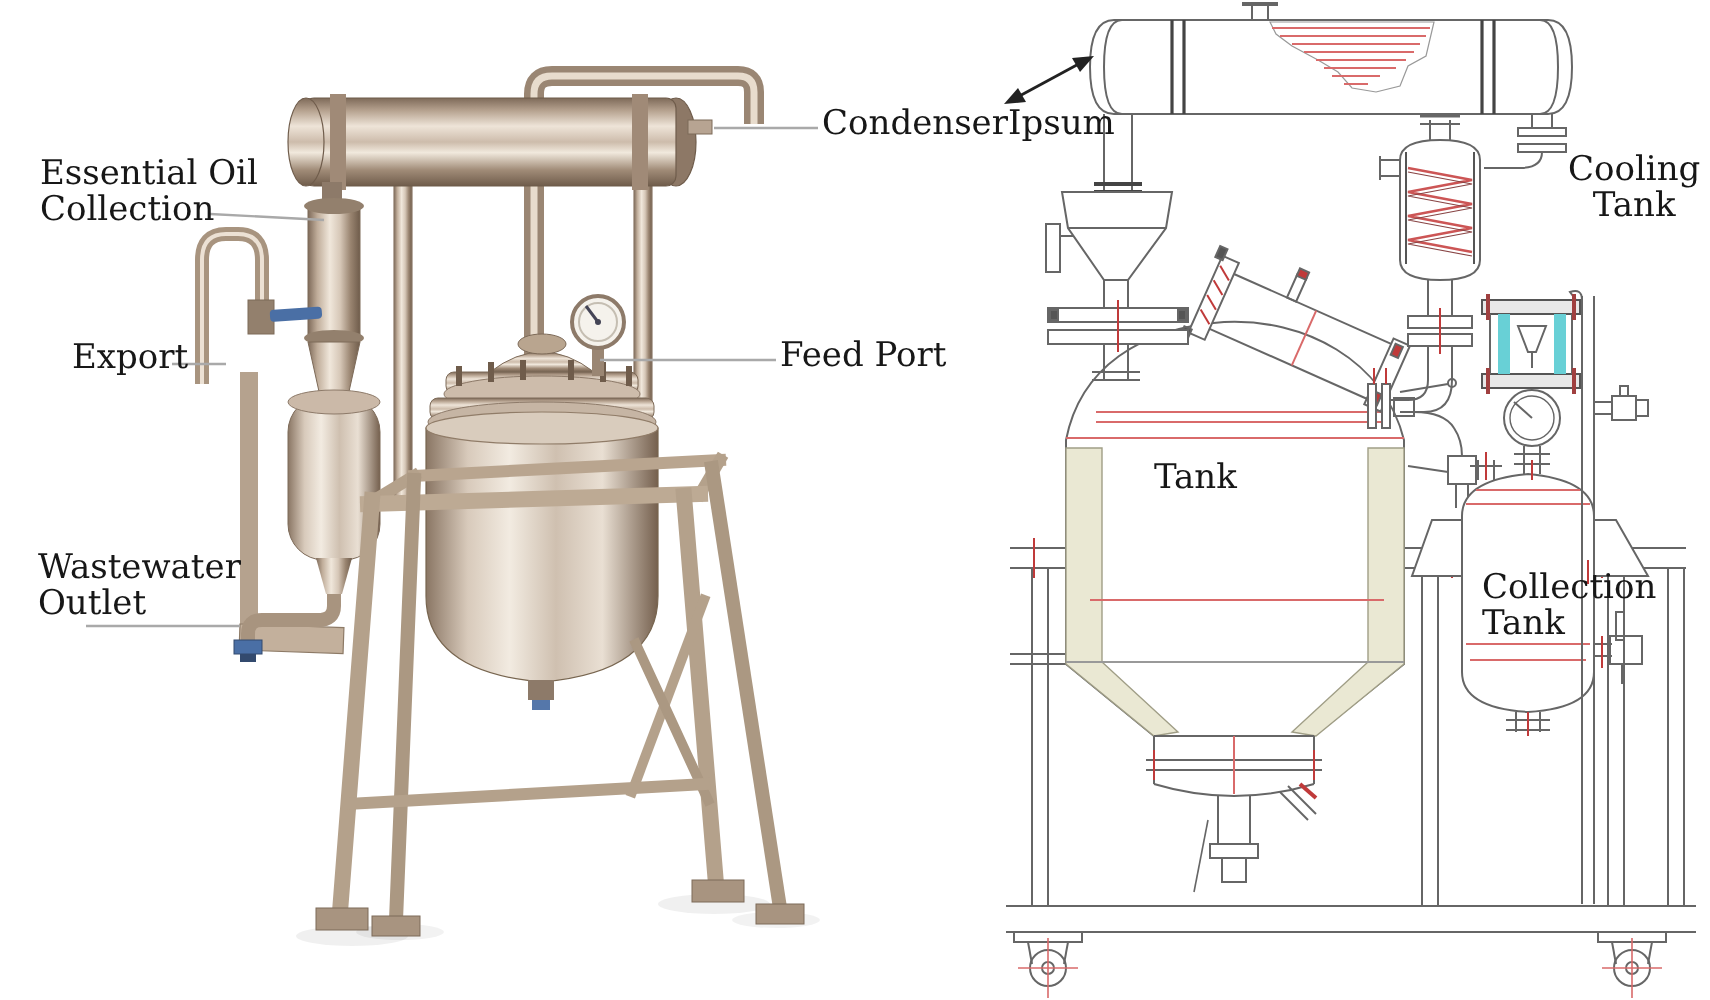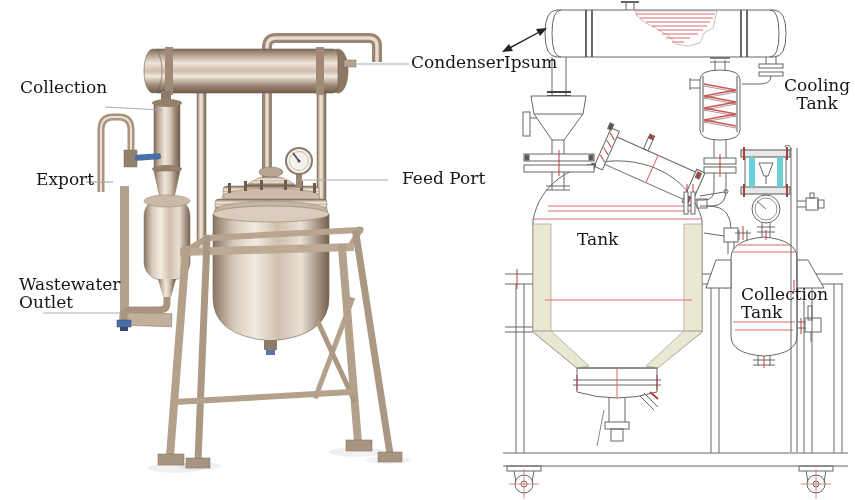--- a/index.html
+++ b/index.html
@@ -404,37 +404,38 @@
     <line x1="357" y1="64" x2="409" y2="64"></line>
   </g>
   <g>
     <line x1="506" y1="50" x2="543" y2="30" stroke="#222" stroke-width="1.4"></line>
     <polygon points="547,28 540,36 536,29" fill="#222"></polygon>
     <polygon points="502,52 513,51 509,44" fill="#222"></polygon>
   </g>
 </svg>
 
 <div class="lbl" style="left:20px;top:79px;">
+  <div>Essential Oil</div>
   <div>Collection</div>
 </div>
 
 <div class="lbl" style="left:36px;top:171px;text-align:center;">
   <div>Export</div>
 </div>
 
 <div class="lbl" style="left:19px;top:276px;">
   <div>Wastewater</div>
   <div>Outlet</div>
 </div>
 
 <div class="lbl" style="left:411px;top:54px;">
   <div>CondenserIpsum</div>
 </div>
 
-<div class="lbl" style="left:390px;top:170px;margin-left:12px;">
+<div class="lbl" style="left:390px;top:170px;">
   <div>Feed Port</div>
 </div>
 
 <div class="lbl" style="left:784px;top:77px;text-align:center;">
   <div>Cooling</div>
   <div>Tank</div>
 </div>
 
 <div class="lbl" style="left:577px;top:231px;">
   <div>Tank</div>

